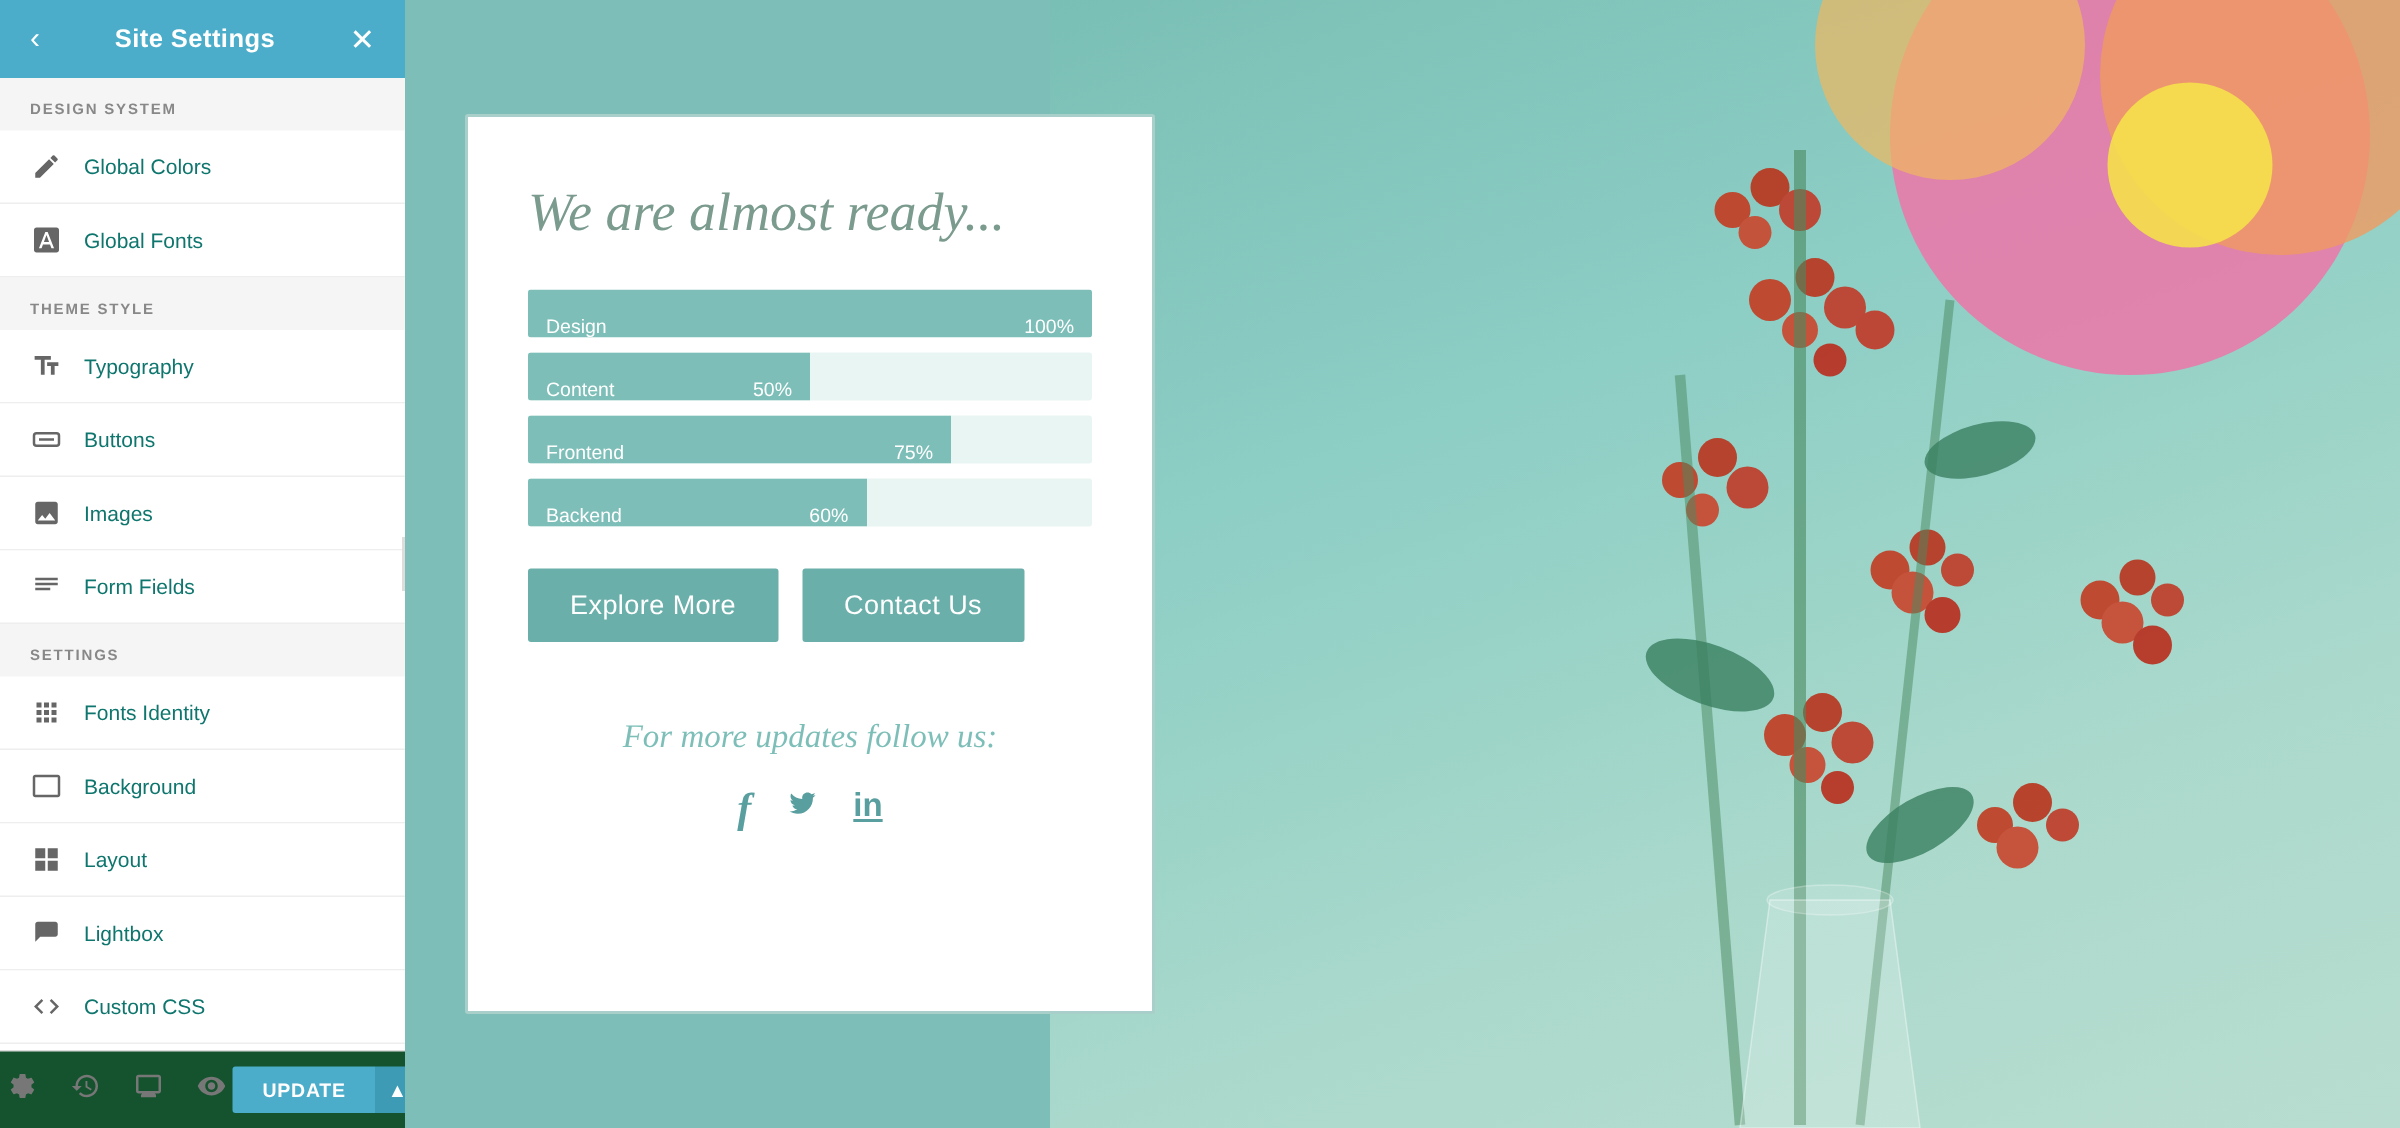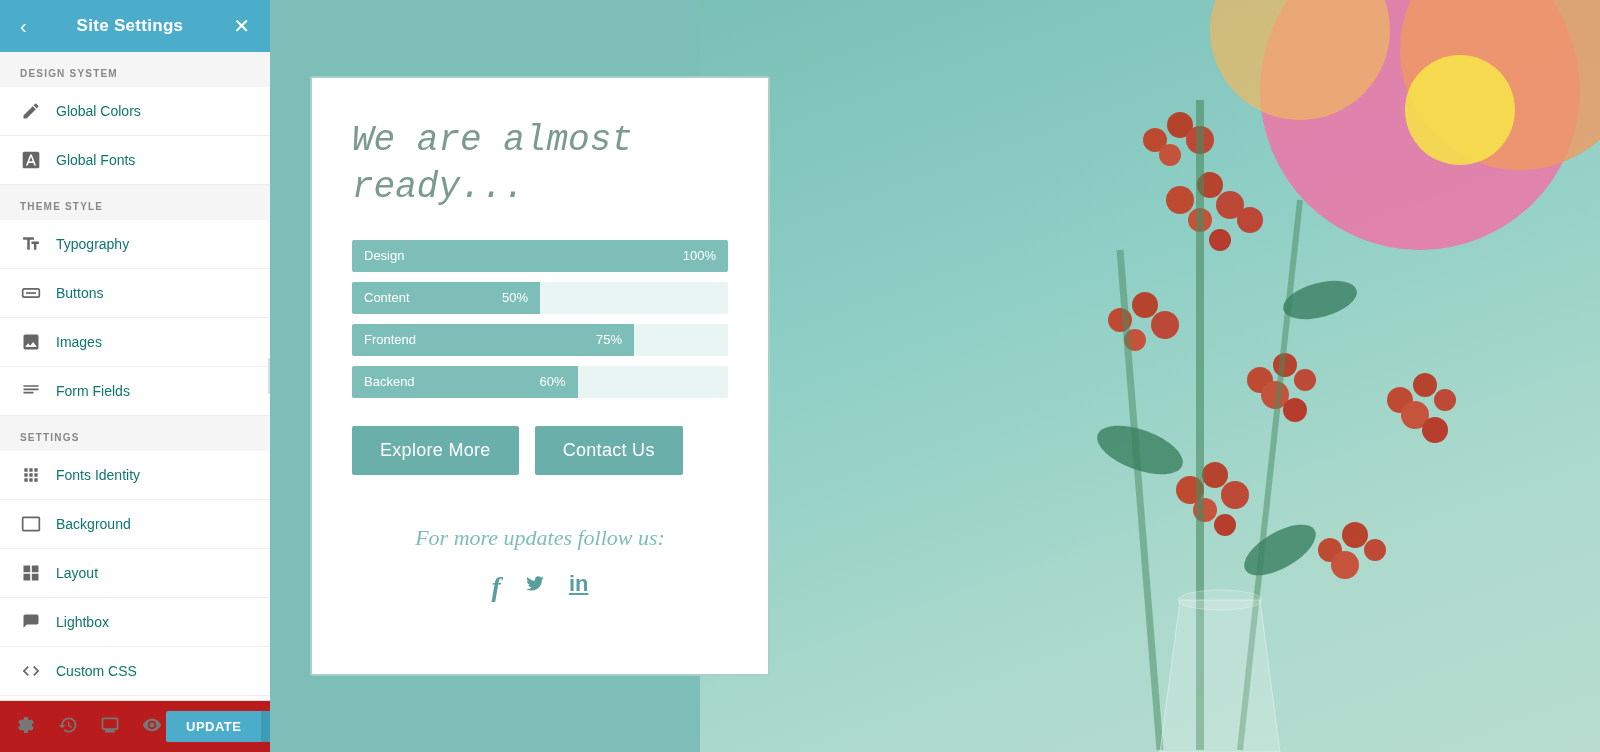--- a/index.html
+++ b/index.html
@@ -111,26 +111,26 @@
       color: #666;
     }
 
     
     .sidebar-toolbar {
       position: absolute;
       bottom: 0;
       left: 0;
       width: 100%;
       height: 52px;
-      background: #b91c1c;
+      background: #14532d;
       border-top: 1px solid #ddd;
       display: flex;
       align-items: center;
       justify-content: space-between;
-      padding: 0 12px;
+      padding: 0 1px;
       margin-top: 48px;
     }
 
     .toolbar-icons {
       display: flex;
       gap: 14px;
       align-items: center;
     }
 
     .toolbar-icon {
@@ -188,21 +188,21 @@
       border-radius: 2px;
       width: 460px;
       min-height: 600px;
       padding: 40px 40px 40px;
       position: relative;
       z-index: 5;
       flex-shrink: 0;
     }
 
     .card-title {
-      font-family: Liberation Mono, monospace;
+      font-family: Liberation Serif, serif;
       font-size: 36px;
       color: #7a9b8e;
       font-style: italic;
       font-weight: 400;
       margin-bottom: 28px;
       line-height: 1.3;
     }
 
     
     .progress-section {
@@ -218,21 +218,21 @@
       border-radius: 2px;
       height: 32px;
       position: relative;
       overflow: hidden;
     }
 
     .progress-fill {
       background: #7dbfb8;
       height: 100%;
       display: flex;
-      align-items: center;
+      align-items: flex-end;
       justify-content: space-between;
       padding: 0 12px;
     }
 
     .progress-label {
       color: white;
       font-size: 13px;
       font-weight: 500;
     }
 

